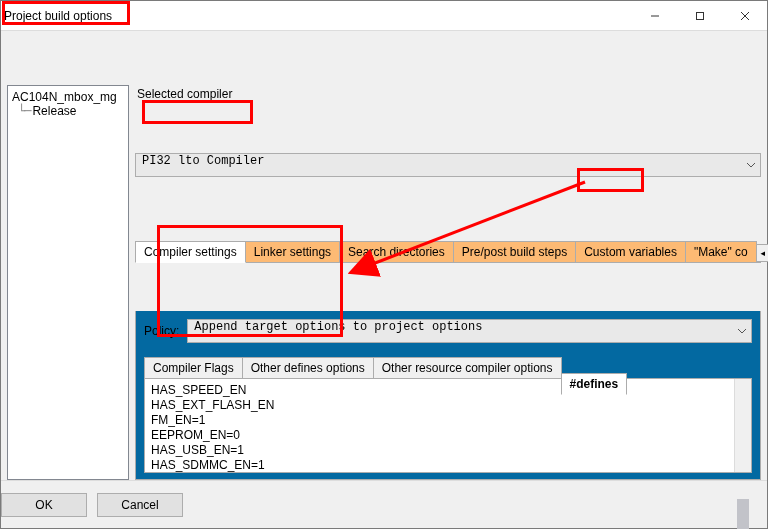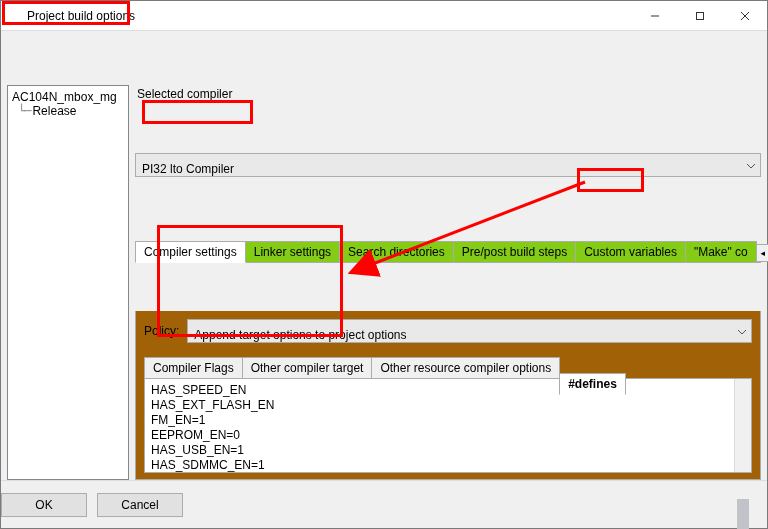--- a/index.html
+++ b/index.html
@@ -23,21 +23,21 @@
     background: #f0f0f0;
   }
   .titlebar {
     height: 30px;
     background: #fff;
     display: flex;
     align-items: center;
     border-bottom: 1px solid #ddd;
   }
   .titlebar .title {
-    padding-left: 26px;
+    padding-left: 3px;
     font-size: 12px;
     flex: 0 0 auto;
     text-align: right;
   }
   .titlebar .spacer { flex: 1; }
   .win-btn {
     width: 45px;
     height: 30px;
     display: flex;
     align-items: center;
@@ -90,43 +90,44 @@
     flex-direction: column;
     min-width: 0;
     gap: 48px;
   }
   .label { margin: 2px 0 4px 2px; }
   .combo {
     height: 24px;
     background: #e9e9e9;
     border: 1px solid #adadad;
     display: flex;
-    align-items: flex-end;
+    align-items: flex-start;
     padding: 0 6px;
     position: relative;
+    font-family: Liberation Mono, monospace;
   }
   .combo .chev {
     position: absolute;
     right: 4px;
     top: 50%;
     transform: translateY(-50%);
   }
   .tabs1 {
     margin-top: 14px;
     display: flex;
     align-items: flex-end;
     border-bottom: 1px solid #acacac;
     height: 24px;
     position: relative;
   }
   .tab1 {
     padding: 3px 8px;
     border: 1px solid #acacac;
     border-bottom: none;
-    background: #84cc16;
+    background: #fdba74;
     margin-right: -1px;
     font-size: 12px;
     white-space: nowrap;
     position: relative;
     cursor: default;
   }
   .tab1.active {
     background: #fff;
     top: 1px;
     z-index: 2;
@@ -145,21 +146,21 @@
     border: 1px solid #acacac;
     display: flex;
     align-items: center;
     justify-content: center;
     font-size: 9px;
     background: #f0f0f0;
   }
   .panel1 {
     border: 1px solid #acacac;
     border-top: none;
-    background: #a16207;
+    background: #0369a1;
     padding: 8px 8px 6px 8px;
     flex: 1;
     display: flex;
     flex-direction: column;
     min-height: 0;
   }
   .policy-row {
     display: flex;
     align-items: center;
     gap: 8px;
@@ -327,21 +328,21 @@
               <span class="chev">
                 <svg width="10" height="6" viewBox="0 0 10 6">
                     <path d="M1 1 L5 5 L9 1" fill="none" stroke="#555" stroke-width="1"></path>
                   </svg>
               </span>
             </div>
           </div>
 
           <div class="tabs2">
             <div class="tab2">Compiler Flags</div>
-            <div class="tab2">Other compiler target</div>
+            <div class="tab2">Other defines options</div>
             <div class="tab2">Other resource compiler options</div>
             <div class="tab2 active">#defines</div>
           </div>
 
           <div class="defines-area-wrap">
             <textarea class="defines-area" spellcheck="false" style="">HAS_SPEED_EN
 HAS_EXT_FLASH_EN
 FM_EN=1
 EEPROM_EN=0
 HAS_USB_EN=1

